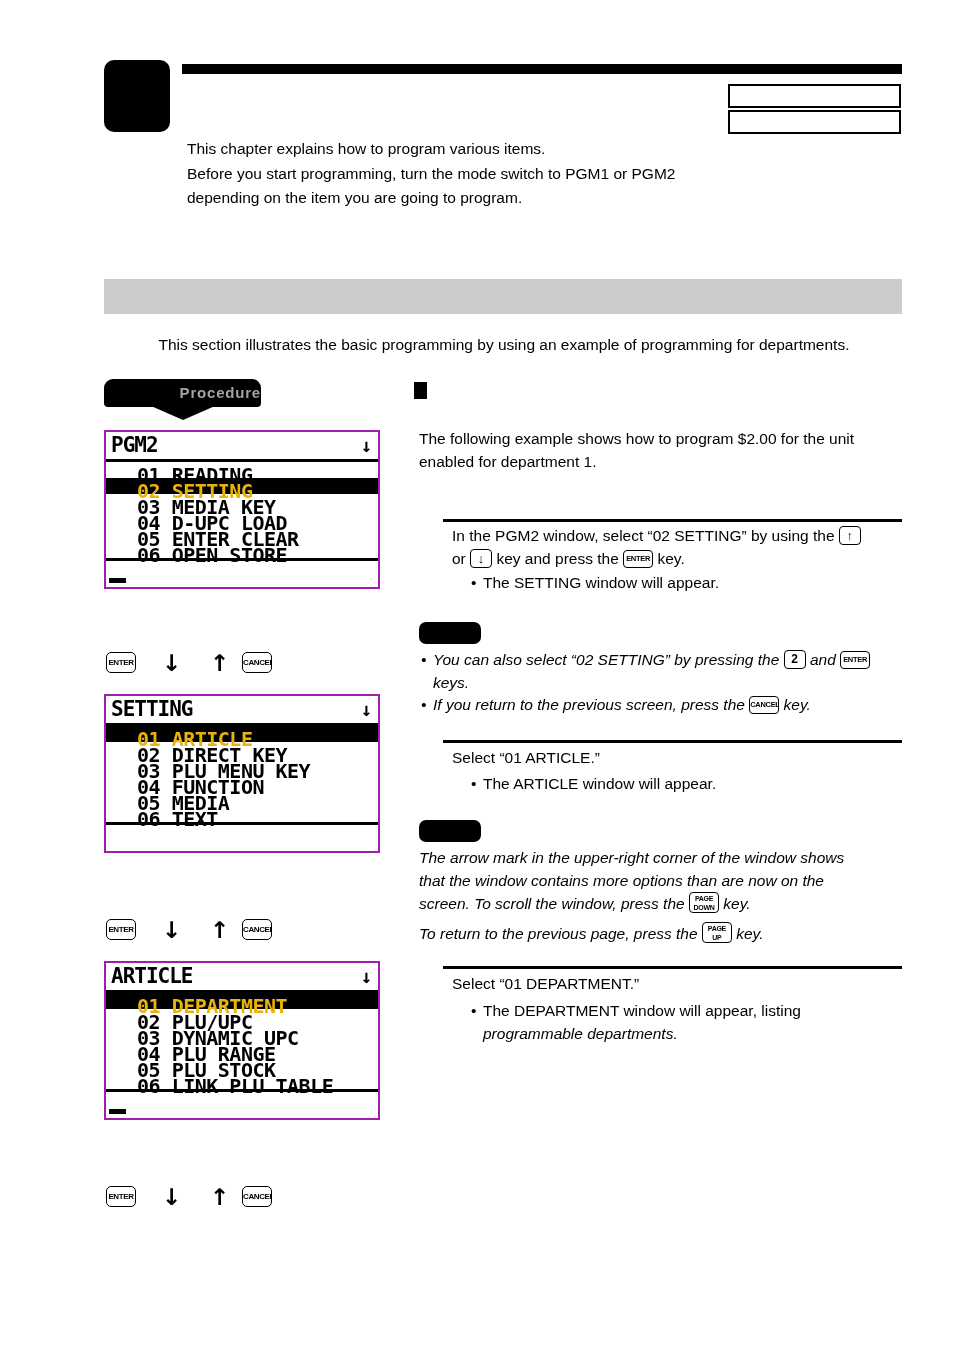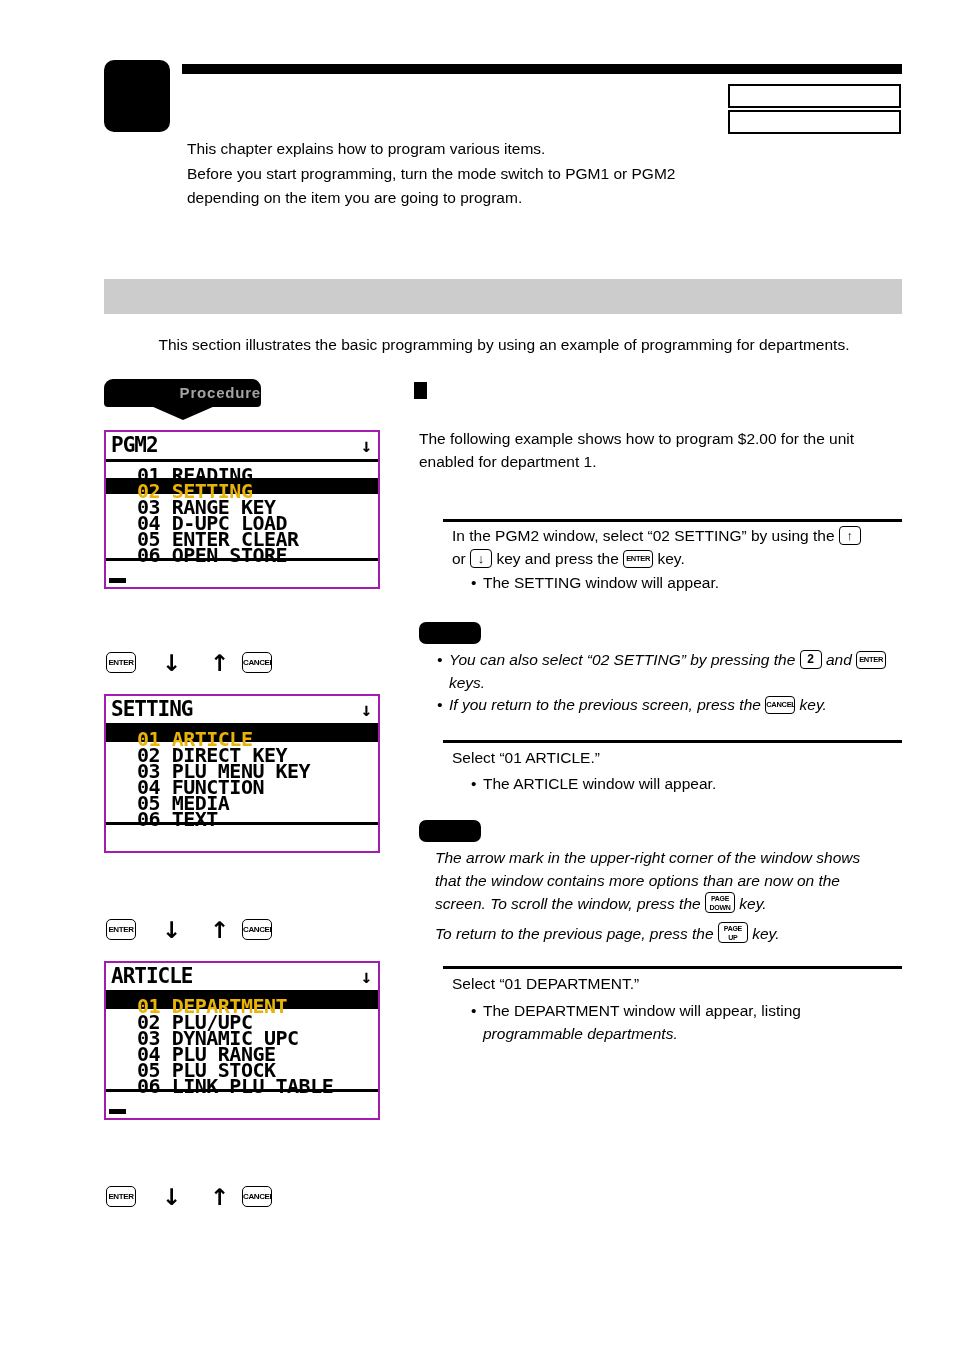--- a/index.html
+++ b/index.html
@@ -232,21 +232,21 @@
     font-weight: bold;
     font-family: "DejaVu Sans", sans-serif;
   }
 
   
   .body-par {
     position: absolute;
     font-size: 15.5px;
     line-height: 22.5px;
   }
-  .body-par.italic { font-style: italic; margin-left: 16px; }
+  .body-par.italic { font-style: italic; }
 
   .step-rule {
     position: absolute;
     height: 3px;
     background: #000000;
   }
   .note-badge {
     position: absolute;
     width: 62px;
     height: 22px;
@@ -344,21 +344,21 @@
 <div class="sq-mark" style="left:414px; top:382px;"></div>
 <div class="sub-head-text" style="left:434px; top:382px;"></div>
 
 <div class="lcd" id="lcd-0" style="top:430px;">
   <div class="lcd-title">
     <span class="ttext">PGM2</span>
     <span class="tarrow">↓</span>
   </div>
   <div class="lcd-row"><span>01</span> <span>READING</span></div>
   <div class="lcd-row selected"><span>02</span> <span>SETTING</span></div>
-  <div class="lcd-row"><span>03</span> <span>RANGE KEY</span></div>
+  <div class="lcd-row"><span>03</span> <span>MEDIA KEY</span></div>
   <div class="lcd-row"><span>04</span> <span>D-UPC LOAD</span></div>
   <div class="lcd-row"><span>05</span> <span>ENTER CLEAR</span></div>
   <div class="lcd-row"><span>06</span> <span>OPEN STORE</span></div>
   <div class="lcd-foot">
       <span class="cursor"></span>
     </div>
 </div>
 
 <div class="key-row" style="top:652px;">
   <span class="keycap big" style="left:2px;">ENTER</span>

